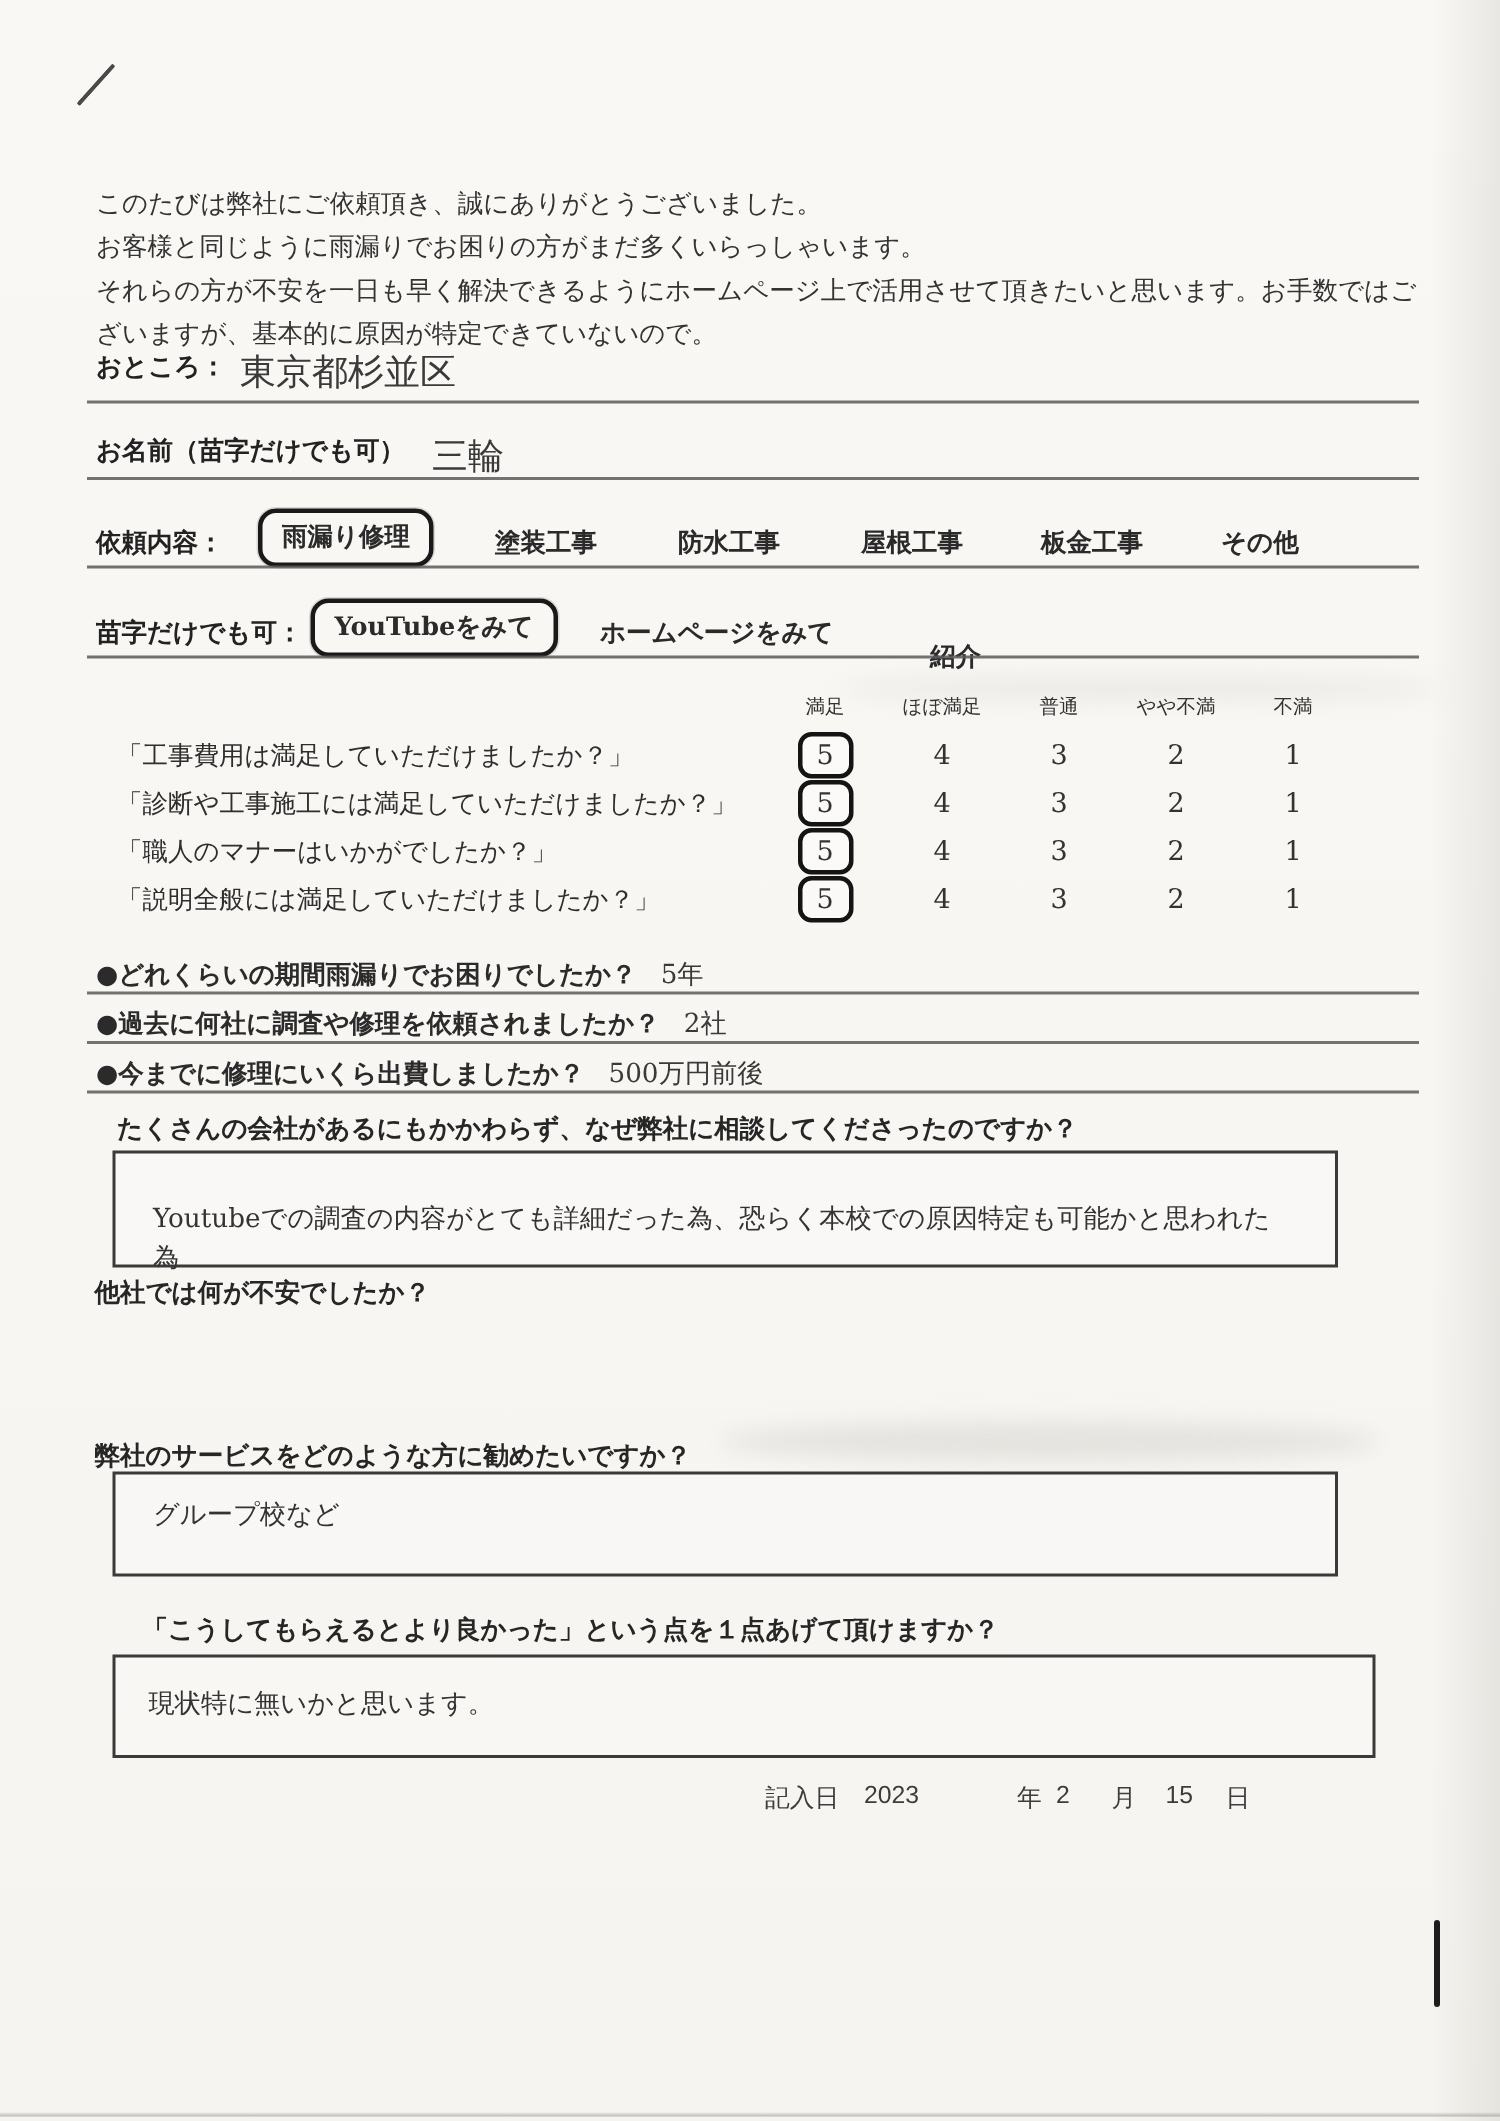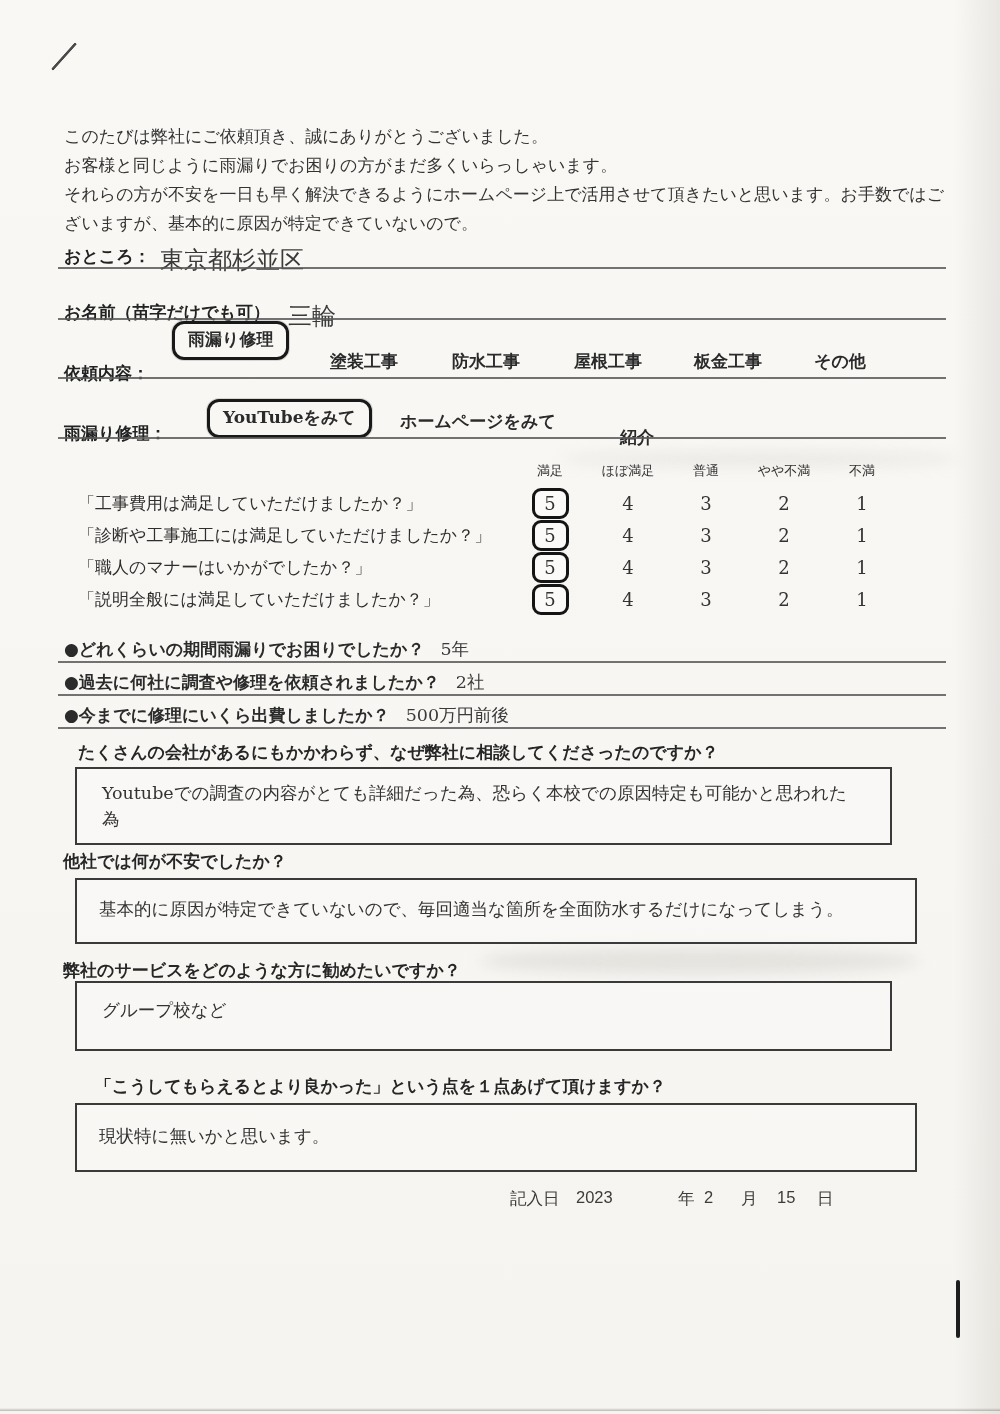--- a/index.html
+++ b/index.html
@@ -2,21 +2,21 @@
 <html><head>
 <meta charset="utf-8">
 <style>
   html,body{margin:0;padding:0;background:#e9e7e3;}
   .paper{
     position:relative; width:1000px; height:1414px; margin:0 auto;
     background:linear-gradient(180deg,#f9f8f5 0%,#f7f6f3 55%,#f5f4f0 100%);
     font-family:"DejaVu Serif","Liberation Serif",serif;
     color:#2b2b2b; overflow:hidden;
   }
-  .abs{position:absolute;margin-top:12px;}
+  .abs{position:absolute;}
   .title{position:absolute; top:66px; left:0; width:100%; text-align:center;
     font-size:22px; font-weight:700; letter-spacing:1px; color:#222; margin:0;}
   .intro{position:absolute; top:122px; left:64px; width:900px; font-size:17px; line-height:29px; color:#333;}
   .lbl{font-weight:700; font-size:17px; color:#222;}
   .val{font-size:24px; color:#3a3a3a;}
   .rule{position:absolute; left:58px; width:888px; height:2px; background:#5a5a5a; opacity:.85;}
   .opt{position:absolute; font-weight:700; font-size:17px; color:#2a2a2a; white-space:nowrap;}
   .circle-box{position:absolute; border:3.5px solid #191919; border-radius:12px;
     padding:4px 13px 6px; font-weight:700; font-size:17px; white-space:nowrap;
     box-shadow:0 0 0 1px rgba(25,25,25,.15);}
@@ -70,31 +70,31 @@
 
   <span class="abs lbl" style="top:233px; left:64px;">おところ：</span>
   <span class="abs val" style="top:232px; left:160px;">東京都杉並区</span>
   <div class="rule" style="top:267px;"></div>
 
   <span class="abs lbl" style="top:289px; left:64px;">お名前（苗字だけでも可）</span>
   <span class="abs val" style="top:288px; left:288px;">三輪</span>
   <div class="rule" style="top:318px;"></div>
 
   <span class="abs lbl" style="top:350px; left:64px;">依頼内容：</span>
-  <span class="circle-box" style="top:321px; left:172px;">
+  <span class="circle-box" style="top:339px; left:172px;">
     <span>雨漏り修理</span>
   </span>
   <span class="opt" style="top:350px; left:330px;">塗装工事</span>
   <span class="opt" style="top:350px; left:452px;">防水工事</span>
   <span class="opt" style="top:350px; left:574px;">屋根工事</span>
   <span class="opt" style="top:350px; left:694px;">板金工事</span>
   <span class="opt" style="top:350px; left:814px;">その他</span>
   <div class="rule" style="top:377px;"></div>
 
-  <span class="abs lbl" style="top:410px; left:64px;">雨漏り修理：</span>
+  <span class="abs lbl" style="top:410px; left:64px;">苗字だけでも可：</span>
   <span class="circle-box" style="top:399px; left:207px;">
     <span>YouTubeをみて</span>
   </span>
   <span class="opt" style="top:410px; left:400px;">ホームページをみて</span>
   <span class="opt" style="top:426px; left:620px;">紹介</span>
   <div class="rule" style="top:437px;"></div>
 
   <div class="ratings">
     <span></span>
     <span class="rhead">満足</span>
@@ -153,27 +153,24 @@
   <div class="rule" style="top:694px;"></div>
 
   <div class="bullet" style="top:703px;">
     <span class="q">●今までに修理にいくら出費しましたか？</span>
     <span class="a">500万円前後</span>
   </div>
   <div class="rule" style="top:727px;"></div>
 
   <span class="prompt" style="top:741px; left:78px;">たくさんの会社があるにもかかわらず、なぜ弊社に相談してくださったのですか？</span>
   <div class="answer-box" style="top:767px; left:75px; width:813px; height:74px;">
-    <div class="txt" style="padding:11px 40px 0 25px; max-width:745px;">Youtubeでの調査の内容がとても詳細だった為、恐らく本校での原因特定も可能かと思われた為</div>
+    <div class="txt" style="padding:11px 40px 0 25px; max-width:745px;margin-top:20px;">Youtubeでの調査の内容がとても詳細だった為、恐らく本校での原因特定も可能かと思われた為</div>
   </div>
 
   <span class="prompt" style="top:850px; left:63px;">他社では何が不安でしたか？</span>
-  <div class="answer-box" style="top:878px; left:75px; width:838px; height:62px;">
-    <div class="txt" style="padding:16px 12px 0 22px;">基本的に原因が特定できていないので、毎回適当な箇所を全面防水するだけになってしまう。</div>
-  </div>
 
   <span class="prompt" style="top:959px; left:63px;">弊社のサービスをどのような方に勧めたいですか？</span>
   <div class="answer-box" style="top:981px; left:75px; width:813px; height:66px;">
     <div class="txt" style="padding:14px 20px 0 25px;">グループ校など</div>
   </div>
 
   <span class="prompt" style="top:1075px; left:95px;">「こうしてもらえるとより良かった」という点を１点あげて頂けますか？</span>
   <div class="answer-box" style="top:1103px; left:75px; width:838px; height:65px;">
     <div class="txt" style="padding:18px 20px 0 22px;">現状特に無いかと思います。</div>
   </div>

